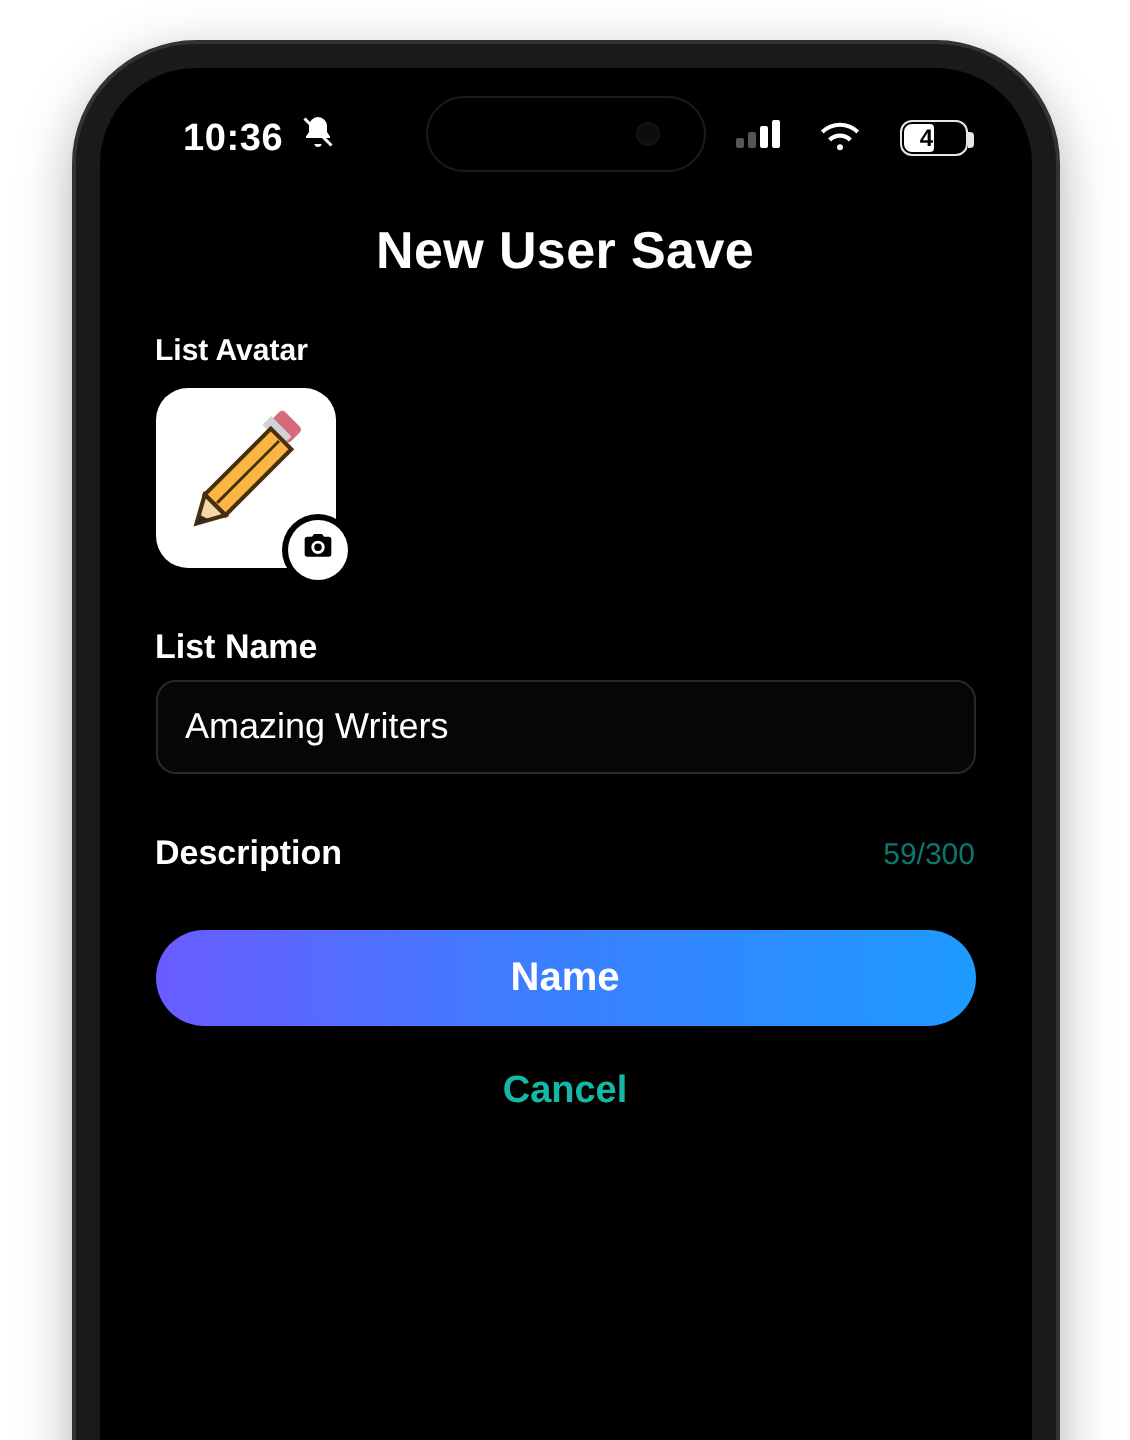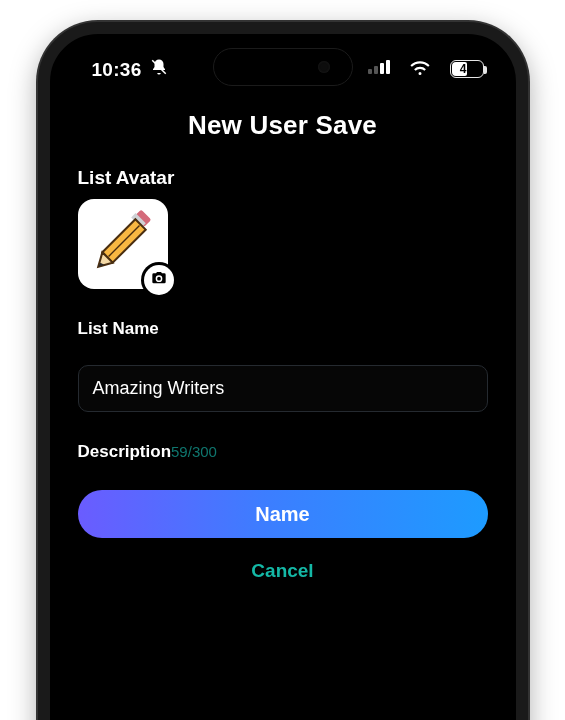--- a/index.html
+++ b/index.html
@@ -42,38 +42,38 @@
     .cell-bars span.dim{ background:#555;}
     .b1{height:5px}.b2{height:8px}.b3{height:11px}.b4{height:14px}
     .wifi svg{display:block}
     .battery-outer{position:relative;width:34px;height:18px;border:1.5px solid rgba(255,255,255,.9);border-radius:6px;}
     .battery-fill{position:absolute;left:1px;top:1px;bottom:1px;width:47%;background:#fff;border-radius:4px 2px 2px 4px;}
     .battery-cap{position:absolute;right:-4px;top:5px;width:3px;height:8px;background:rgba(255,255,255,.9);border-radius:0 2px 2px 0;}
     .battery-txt{position:absolute;inset:0;display:flex;align-items:center;justify-content:center;font-size:12px;font-weight:700;color:#000}
 
     h1.title{ text-align:center; font-size:26px; font-weight:700; margin-top:18px; letter-spacing:.2px;}
 
-    .section-label{ font-size:19px; font-weight:600; margin-top:26px; }
+    .section-label{ font-size:15px; font-weight:600; margin-top:26px; }
 
     .avatar-box{
       margin-top:10px; width:90px; height:90px; background:#fff; border-radius:16px;
       position:relative; display:flex; align-items:center; justify-content:center;
     }
     .camera-badge{
       position:absolute; right:-6px; bottom:-6px; width:30px; height:30px; border-radius:50%;
       background:#fff; display:flex; align-items:center; justify-content:center;
       box-shadow:0 0 0 3px #000;
     }
 
     .field-label{ font-size:17px; font-weight:600; margin-top:30px; }
-    .field-row{ display:flex; align-items:baseline; margin-top:30px;}
+    .field-row{ display:flex; justify-content:space-between; align-items:baseline; margin-top:30px;}
     .counter{ font-size:15px; color:#0f766e; font-weight:500;}
 
     .text-input{
-      margin-top:26px; width:100%; background:#060606; border:1px solid #252a30;
+      margin-top:6px; width:100%; background:#060606; border:1px solid #252a30;
       border-radius:10px; padding:12px 14px; color:#fff; font-size:18px;
     }
     .textarea{ min-height:112px; line-height:1.45; }
 
     .save-btn{
       margin-top:28px; width:100%; height:48px; border:none; border-radius:26px;
       background: linear-gradient(90deg,#6a5cff 0%, #3d7dff 45%, #1d9bff 100%);
       color:#fff; font-size:20px; font-weight:600; cursor:pointer;
     }
     .cancel-btn{

